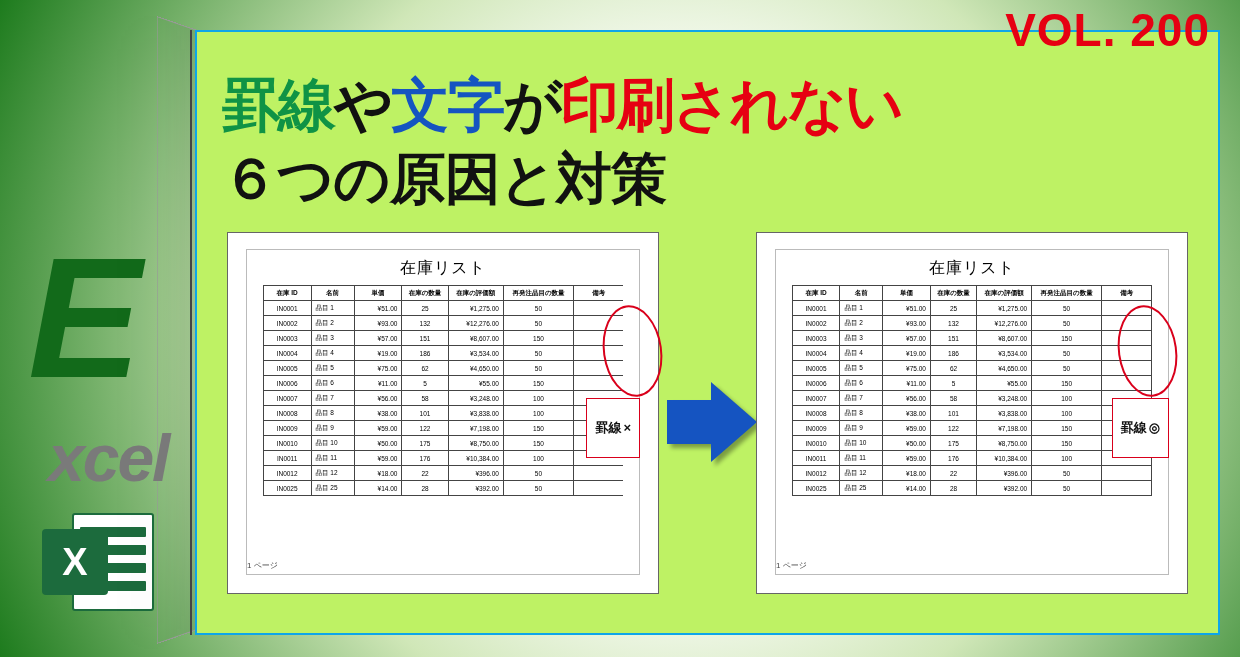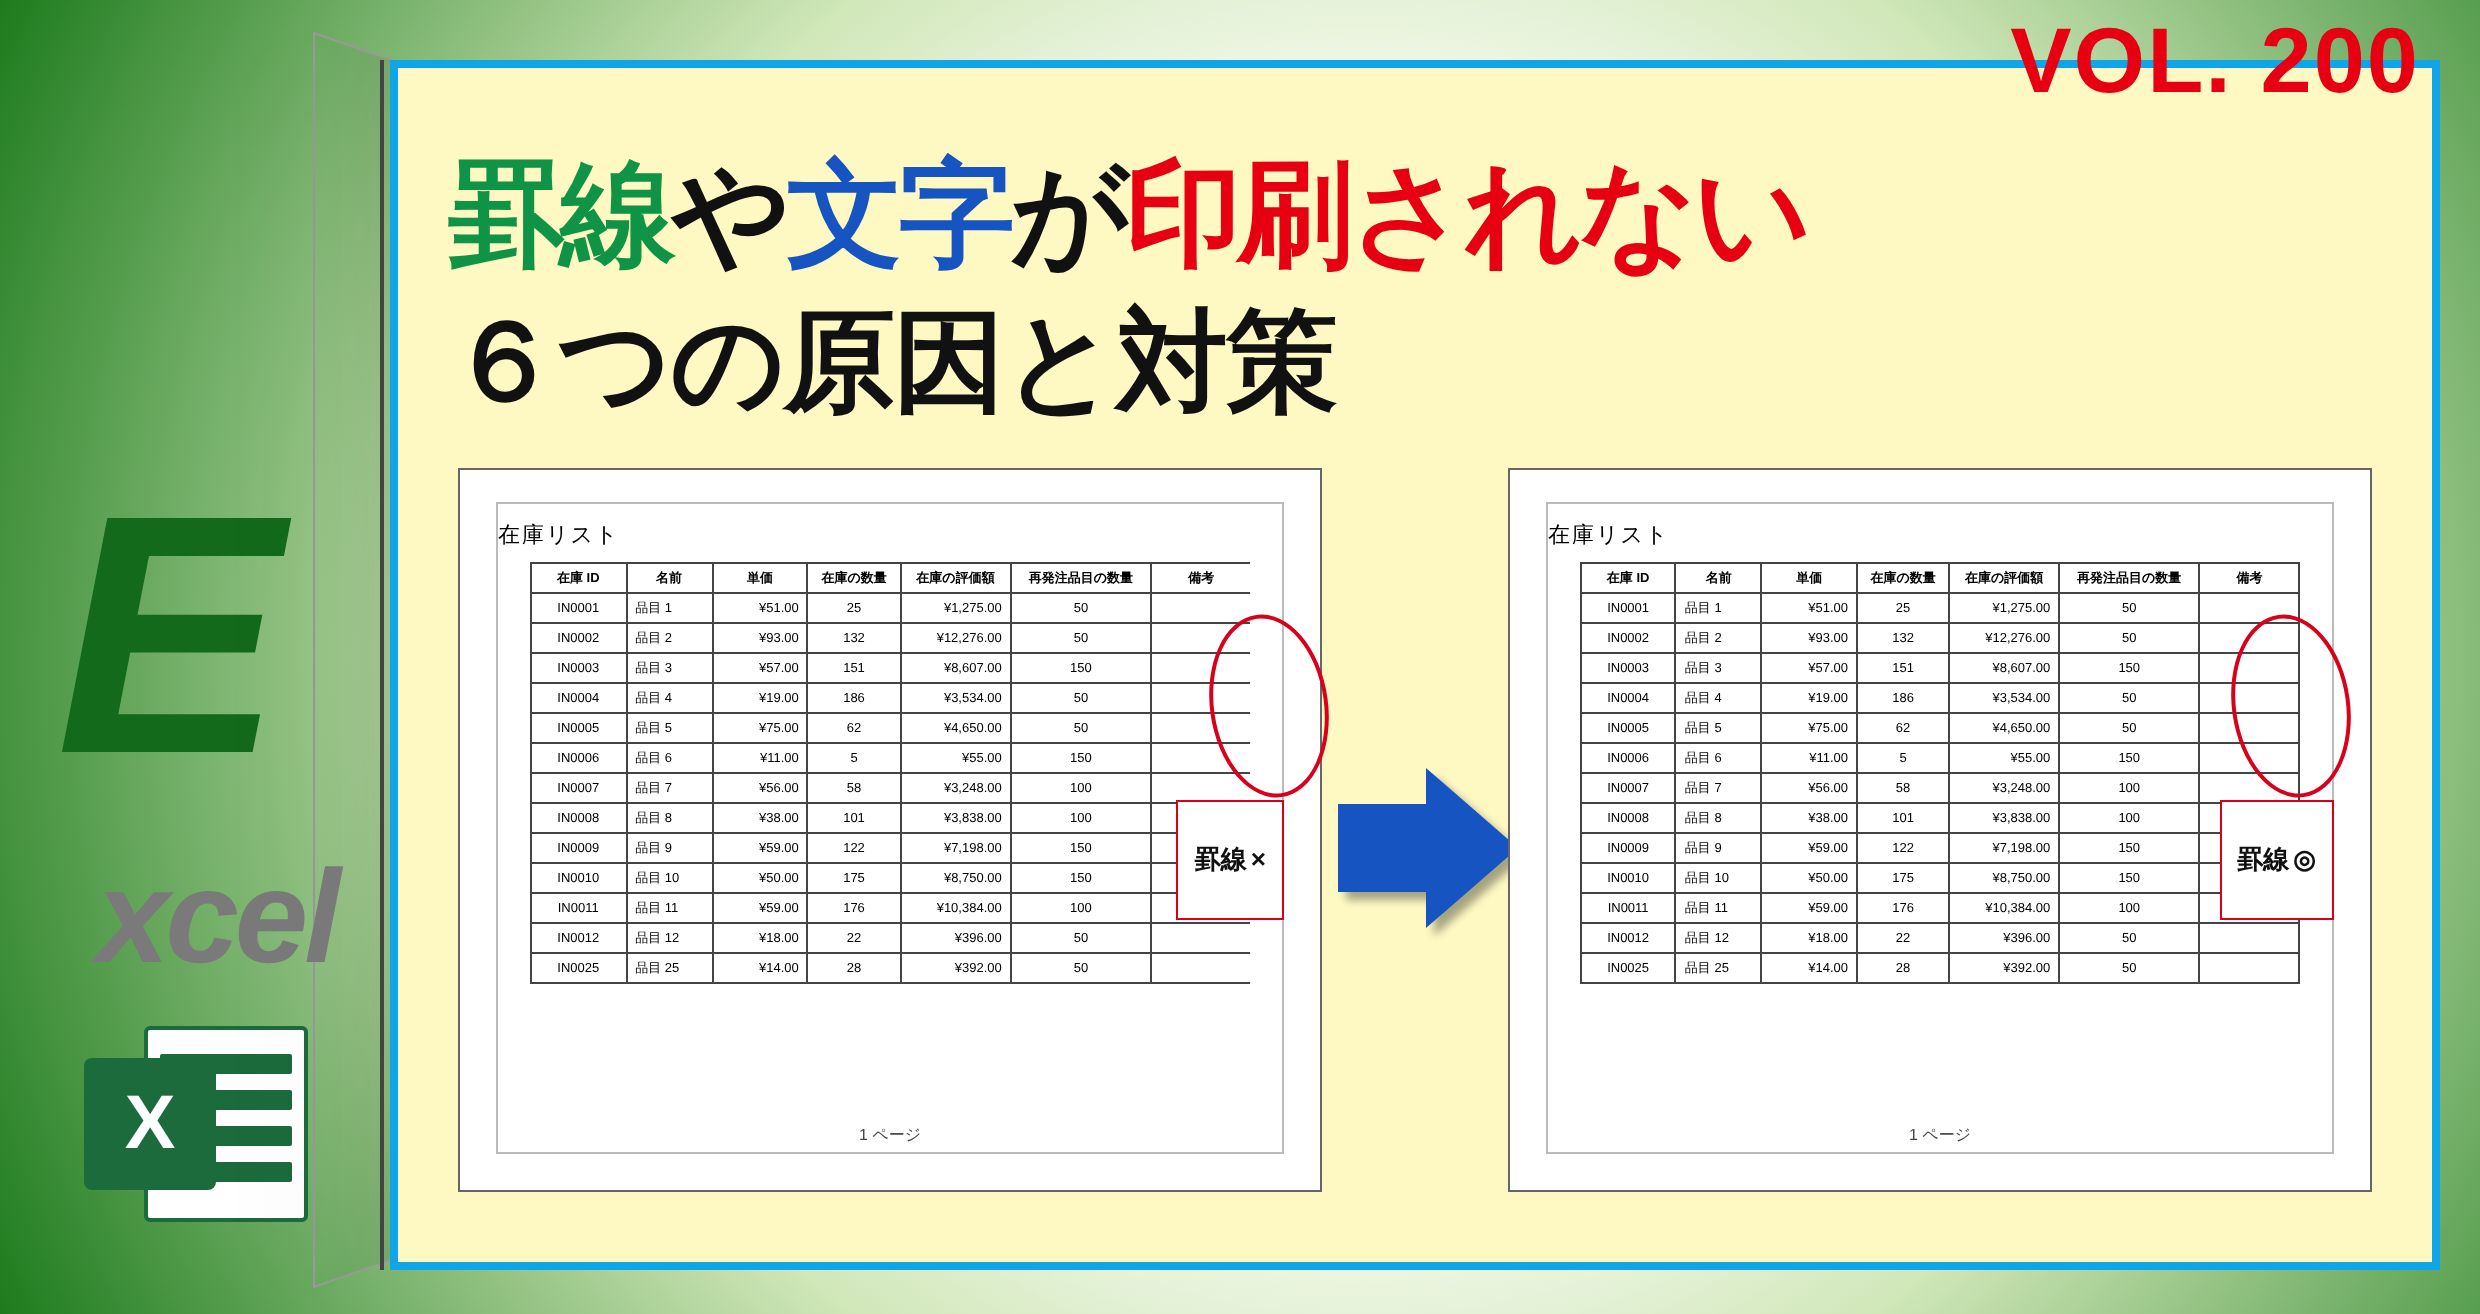--- a/index.html
+++ b/index.html
@@ -24,22 +24,22 @@
     right: 0;
     bottom: 0;
     background: radial-gradient(circle at 55% 50%, #ffffff 0%, #ffffff 30%, #d0e7b8 55%, #1d7b1d 100%);
   }
   .whitebox {
     position: absolute;
     top: 30px;
     left: 195px;
     right: 20px;
     bottom: 22px;
-    background: #fef9c3;
-    border: 4px solid #0ea5e9;
+    background: #bef264;
+    border: 2px solid #0ea5e9;
   }
   .vol {
     position: absolute;
     top: 3px;
     right: 30px;
     font-size: 46px;
     font-weight: 900;
     color: #e60012;
     font-style: normal;
     letter-spacing: 1px;
@@ -123,22 +123,22 @@
     background: #fff;
   }
   .pageL { left: 30px; }
   .pageR { right: 30px; }
   .page .inner {
     position: absolute;
     inset: 16px 18px 18px 18px;
     border: 1px solid #bbb;
   }
   .page .ptitle {
-    text-align: left;
-    font-size: 11px;
+    text-align: center;
+    font-size: 16px;
     padding: 8px 0 6px;
     letter-spacing: 1px;
   }
   .tbl {
     margin: 0 auto;
     border-collapse: collapse;
     font-size: 6.5px;
     width: 92%;
   }
   .tbl th, .tbl td {
@@ -147,21 +147,21 @@
     text-align: center;
     height: 12px;
     white-space: nowrap;
   }
   .tbl th { font-weight: bold; }
   .tbl th.w1{width:34px}.w2{width:30px}.w3{width:34px}.w4{width:26px}.w5{width:40px}.w6{width:30px}.w7{width:36px}
   .tbl td.c-l{text-align:left;padding-left:4px}
   .tbl td.c-r{text-align:right;padding-right:4px}
   .noright td:last-child, .noright th:last-child { border-right: none !important; }
   .page .pfooter{
-    position:absolute;left:0;right:0;bottom:0;text-align:center;font-size:8px;padding-bottom:3px;color:#444;
+    position:absolute;left:0;right:0;bottom:0;font-size:8px;padding-bottom:3px;color:#444;
   }
 
   .circle-annot{
     position:absolute;
     border:2px solid #d9001b; border-radius:50%;
     background:transparent;
     transform:rotate(-8deg);
   }
   .pageL .circle-annot{top:72px;right:-4px;width:55px;height:88px;}
   .pageR .circle-annot{top:72px;right:10px;width:55px;height:88px;}

